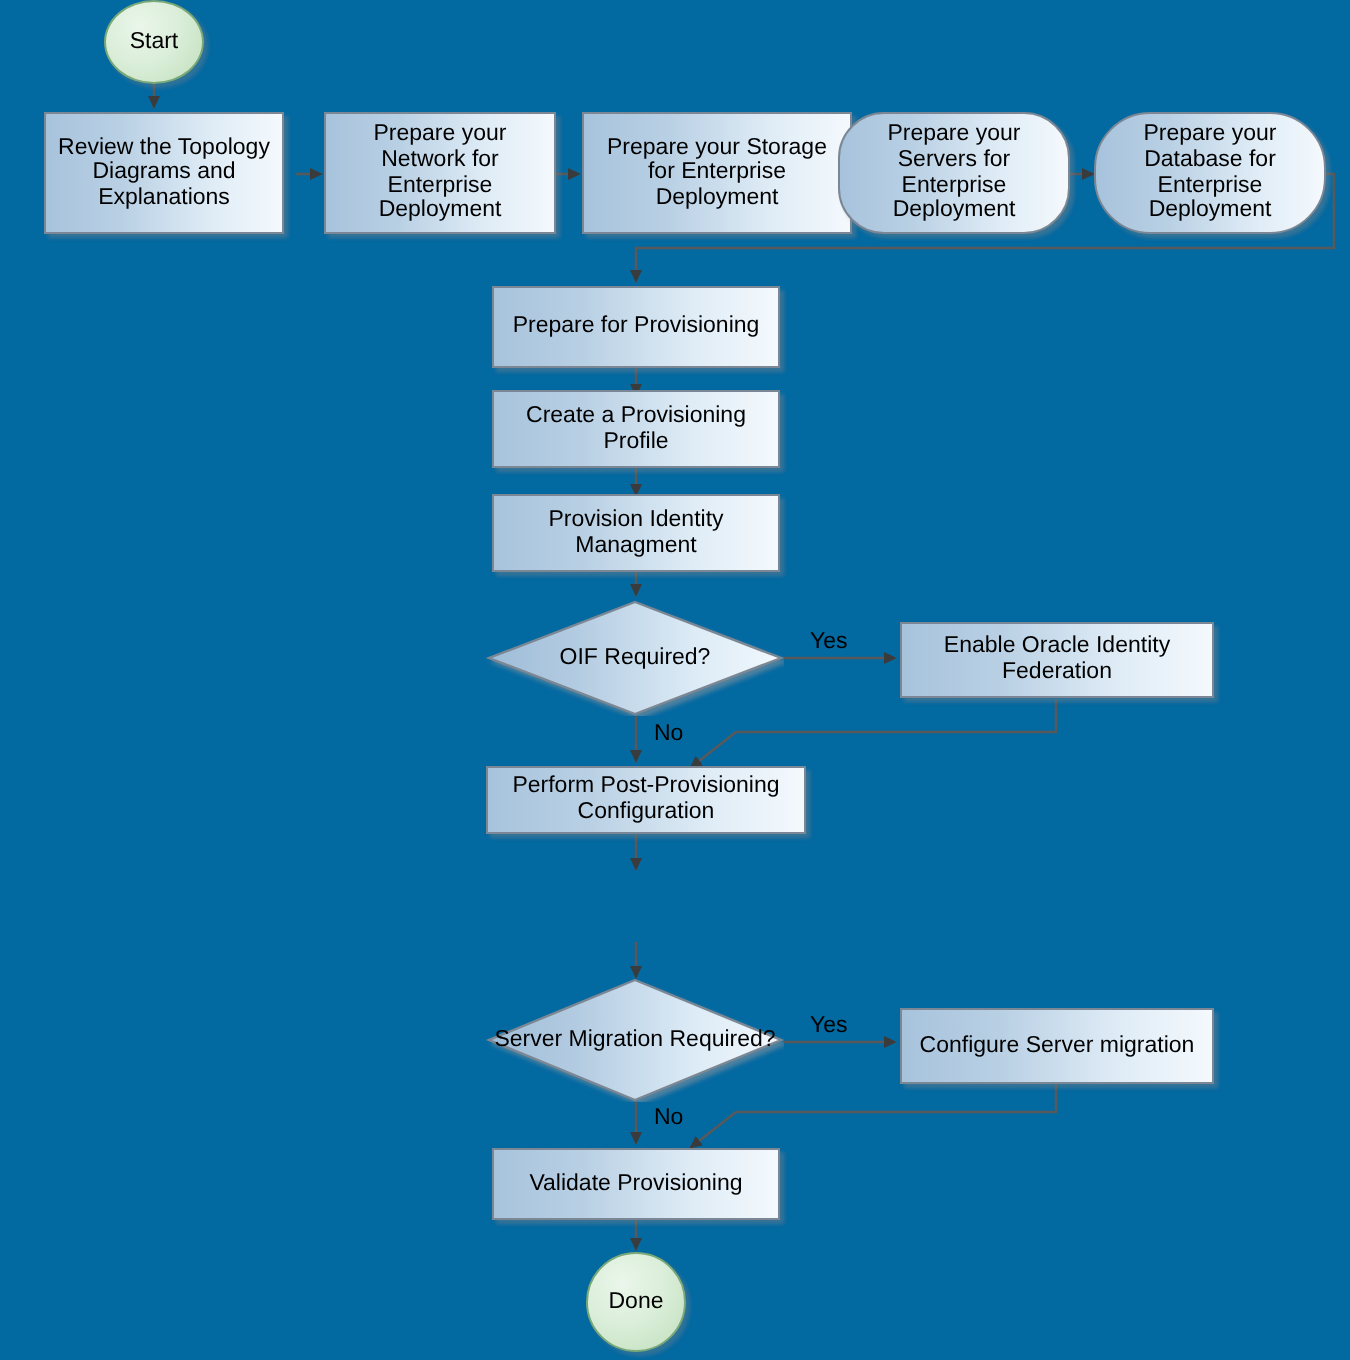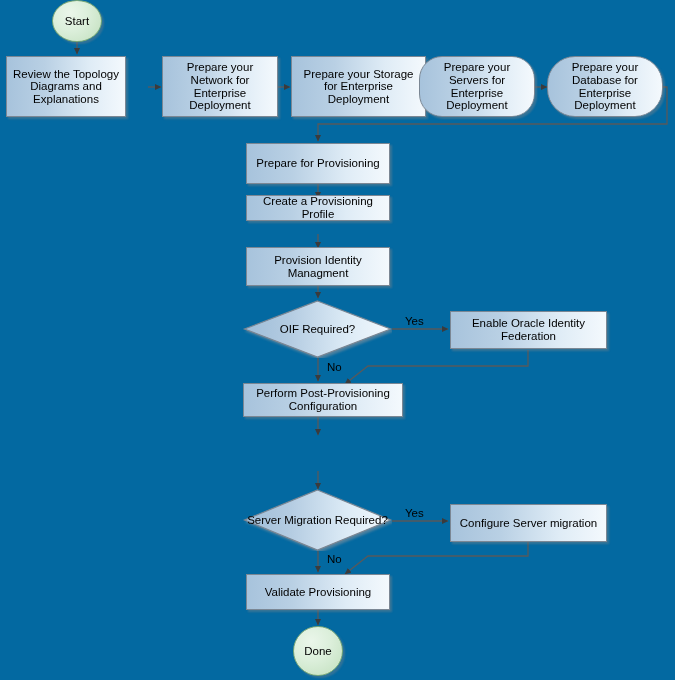--- a/index.html
+++ b/index.html
@@ -153,21 +153,21 @@
   </svg>
 
   <div class="terminator" style="left:52px; top:0px; width:50px; height:42px;">
     <span>Start</span>
   </div>
 
   <div class="terminator" style="left:293px; top:626px; width:50px; height:50px;">
     <span>Done</span>
   </div>
 
-  <div class="node" style="left:6px; top:56px; width:120px; height:61px;">
+  <div class="node" style="left:22px; top:56px; width:120px; height:61px;">
     <span>Review the Topology Diagrams and Explanations</span>
   </div>
 
   <div class="node" style="left:162px; top:56px; width:116px; height:61px;">
     <span>Prepare your Network for Enterprise Deployment</span>
   </div>
 
   <div class="node" style="left:291px; top:56px; width:135px; height:61px;">
     <span>Prepare your Storage for Enterprise Deployment</span>
   </div>
@@ -177,21 +177,21 @@
   </div>
 
   <div class="node" style="left:547px; top:56px; width:116px; height:61px;border-radius:28px;">
     <span>Prepare your Database for Enterprise Deployment</span>
   </div>
 
   <div class="node" style="left:246px; top:143px; width:144px; height:41px;">
     <span>Prepare for Provisioning</span>
   </div>
 
-  <div class="node" style="left:246px; top:195px; width:144px; height:26px;">
+  <div class="node" style="left:246px; top:195px; width:144px; height:39px;">
     <span>Create a Provisioning Profile</span>
   </div>
 
   <div class="node" style="left:246px; top:247px; width:144px; height:39px;">
     <span>Provision Identity Managment</span>
   </div>
 
   <div class="decision" style="left:243px; top:300px; width:149px; height:58px;">
     <svg class="dia-shape" viewBox="0 0 149 58" xmlns="http://www.w3.org/2000/svg">
       <polygon points="74.5,1 147.5,29 74.5,57 1.5,29" fill="url(#diaGrad)" stroke="#7b8794" stroke-width="1.2" filter="url(#shade)"></polygon>

